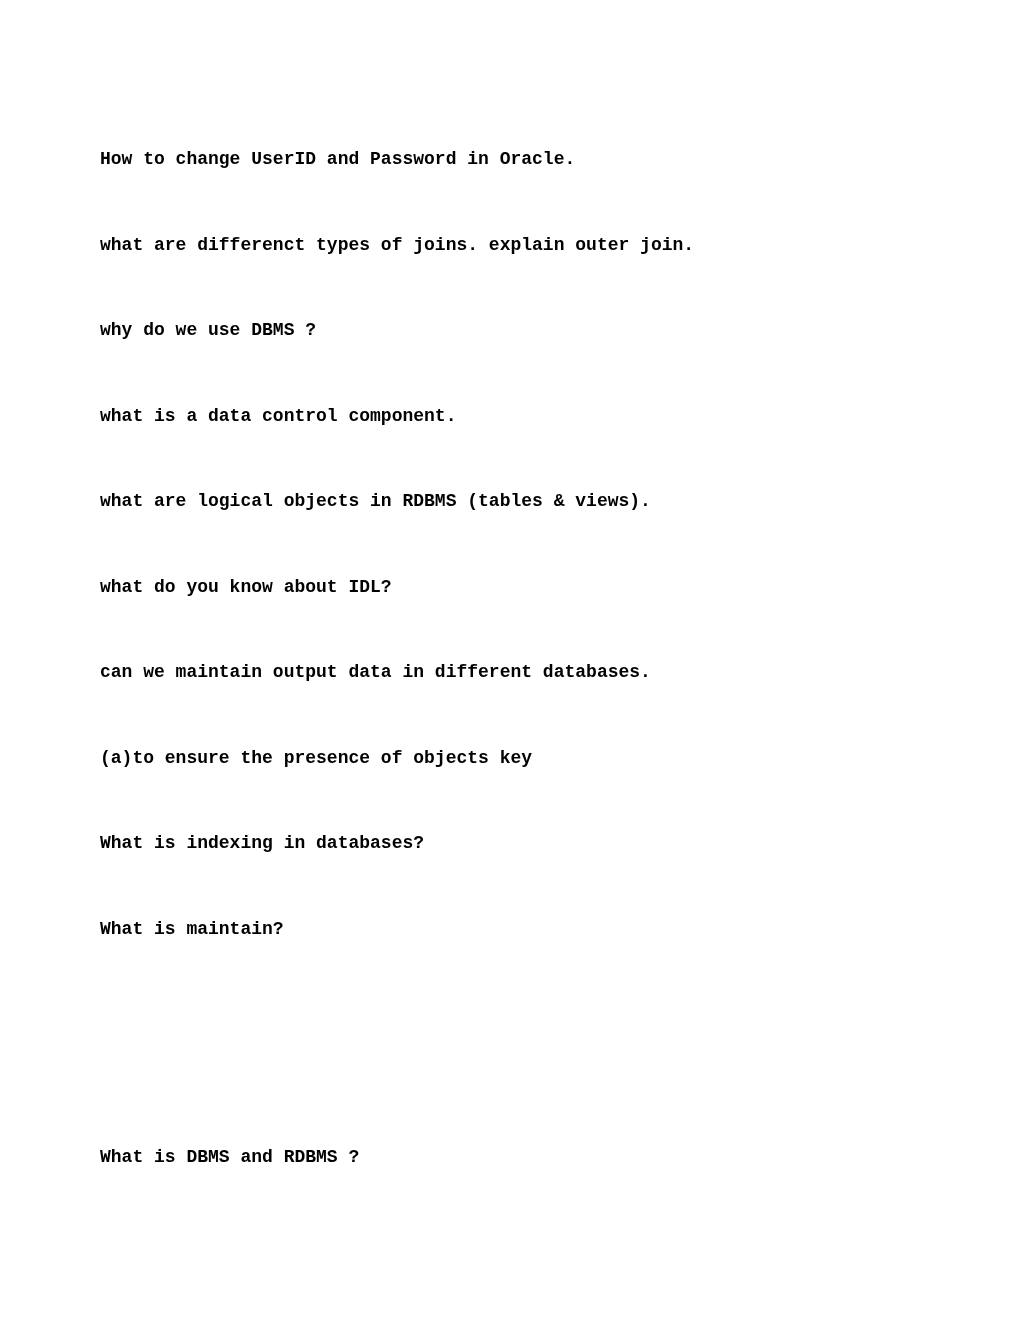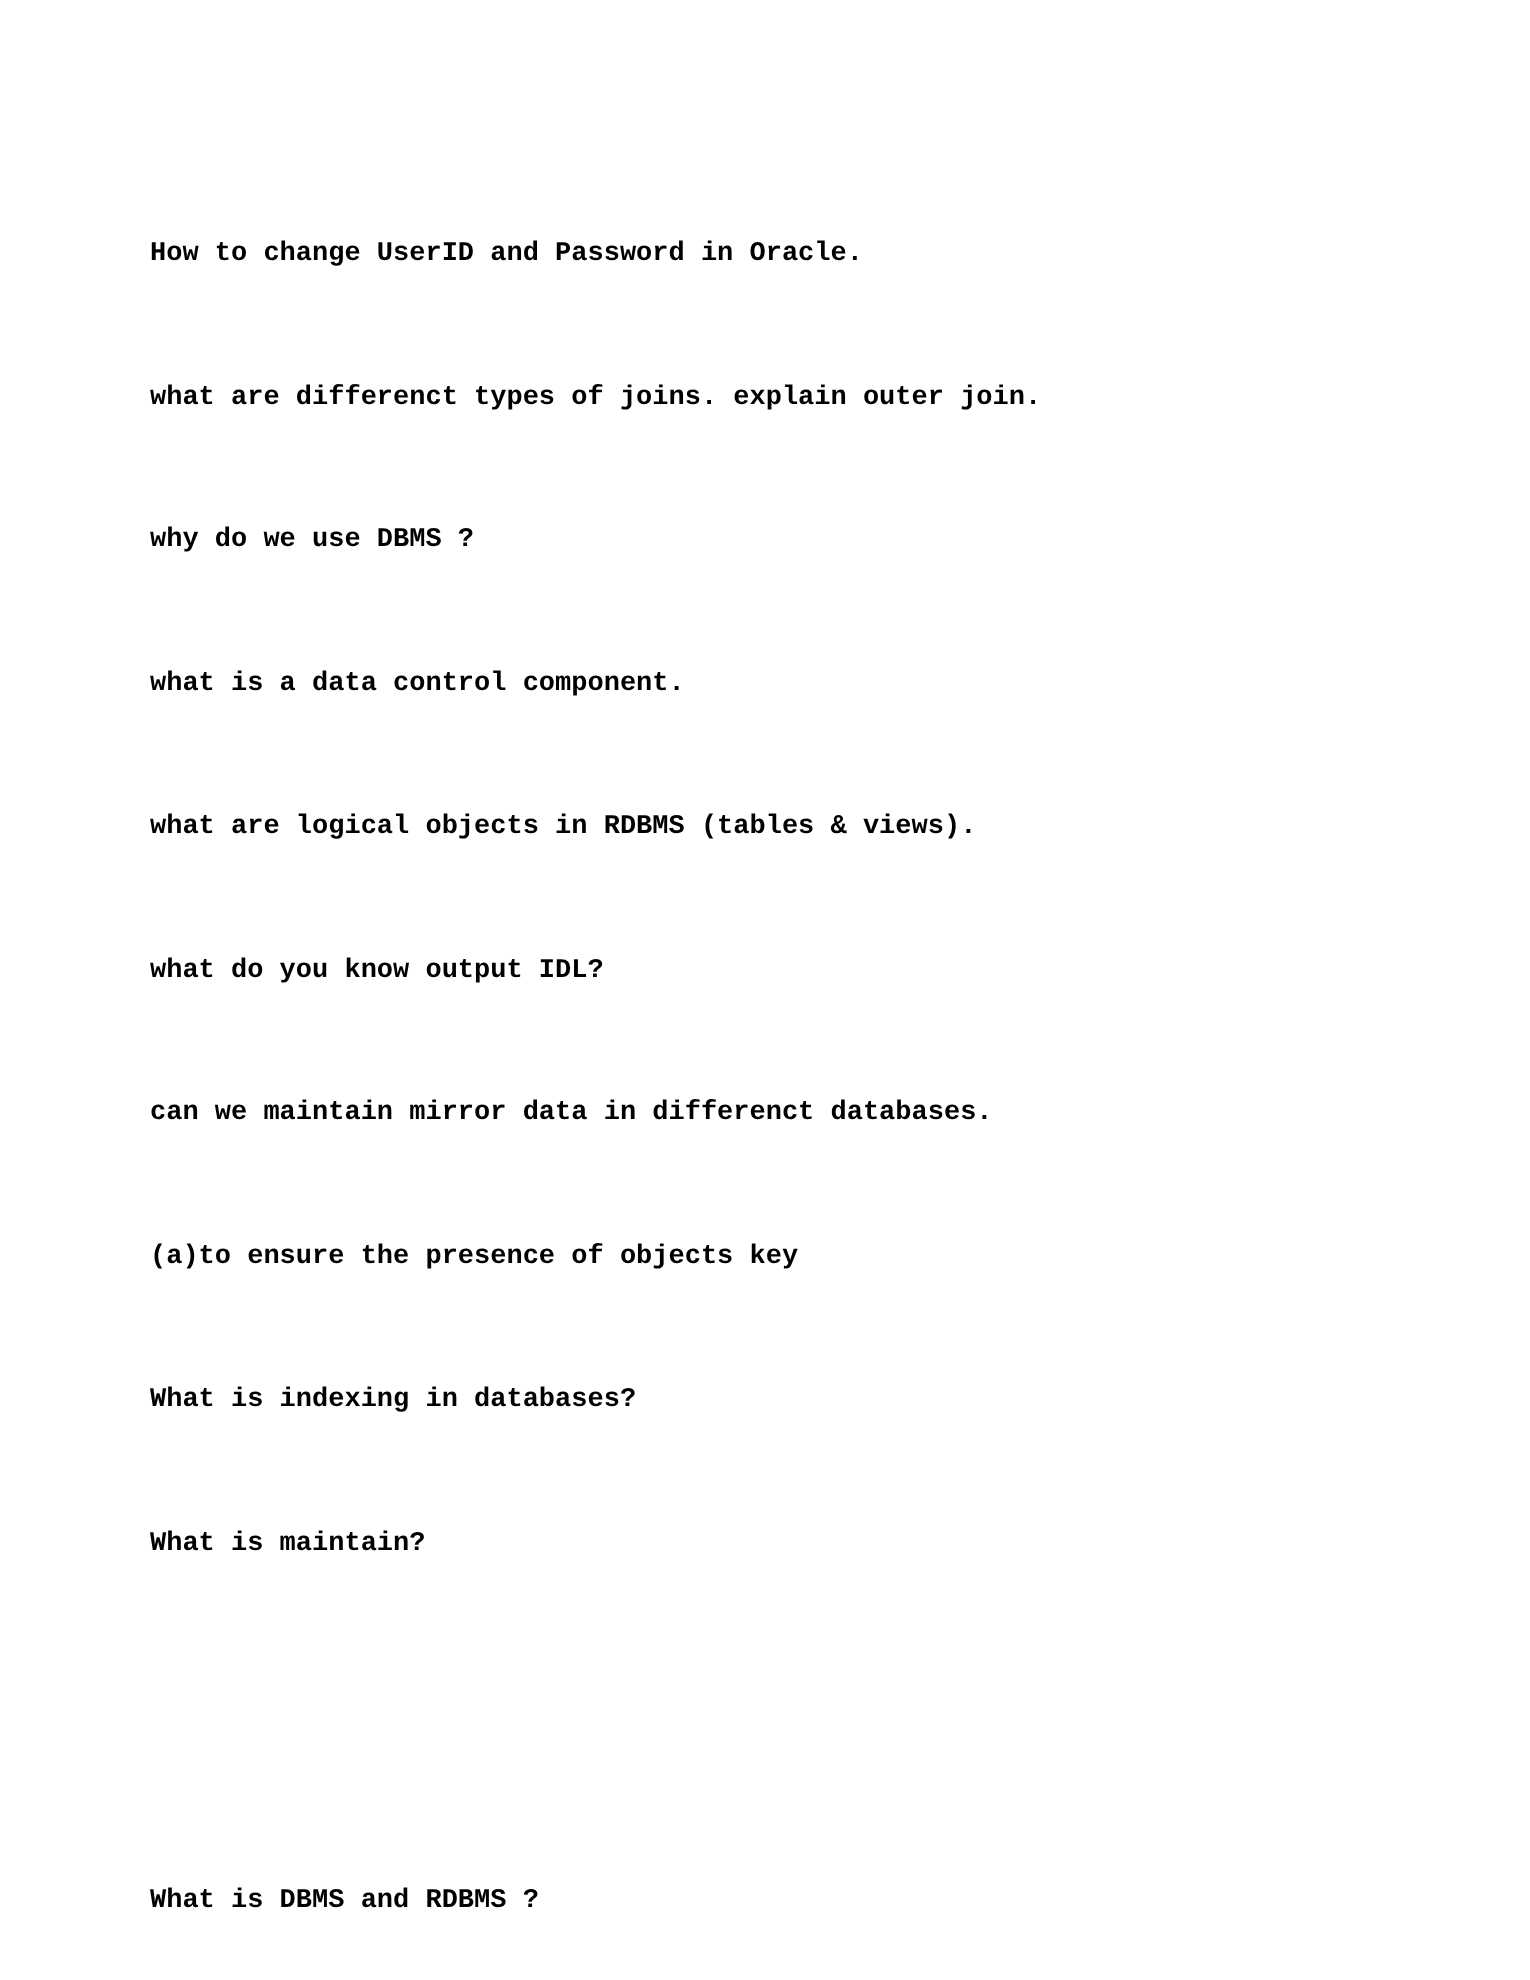--- a/index.html
+++ b/index.html
@@ -23,40 +23,39 @@
       white-space: pre-wrap;
       word-wrap: break-word;
     }
 
     .line {
       display: block;
       font-weight: bold;
       font-family: 'Courier New', Courier, monospace;
       font-size: 18px;
       line-height: 1.55;
-      margin-top: 10px;
     }
 
     .spacer {
       display: block;
       height: 1.55em;
     }
   </style>
 </head>
 <body>
 
 <div class="content-block">
 
   <span class="line">How to change UserID and Password in Oracle.</span>
   <span class="line">what are differenct types of joins. explain outer join.</span>
   <span class="line">why do we use DBMS ?</span>
   <span class="line">what is a data control component.</span>
   <span class="line">what are logical objects in RDBMS (tables &amp; views).</span>
-  <span class="line">what do you know output IDL?</span>
-  <span class="line">can we maintain mirror data in differenct databases.</span>
+  <span class="line">what do you know about IDL?</span>
+  <span class="line">can we maintain output data in different databases.</span>
   <span class="line">(a)to ensure the presence of objects key</span>
   <span class="line">What is indexing in databases?</span>
   <span class="line">What is maintain?</span>
 
   <span class="spacer"></span>
 
   <span class="line">What is DBMS and RDBMS ?</span>
 
   
 

